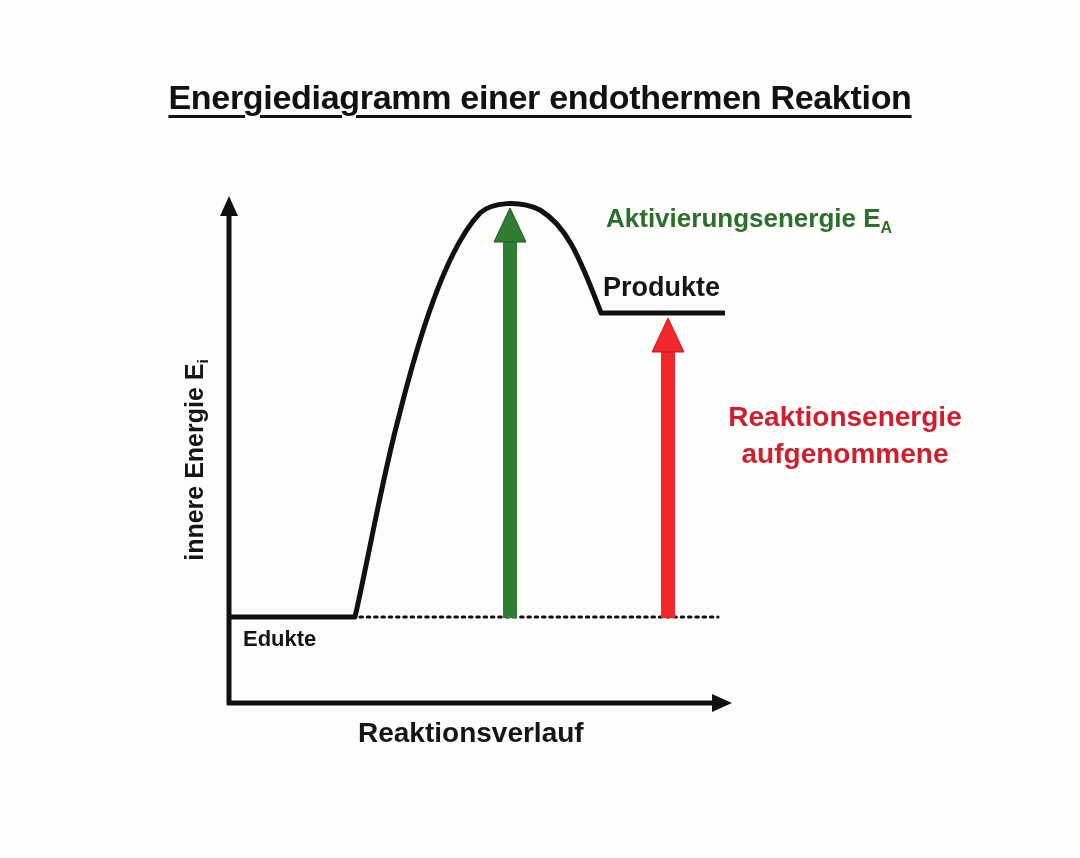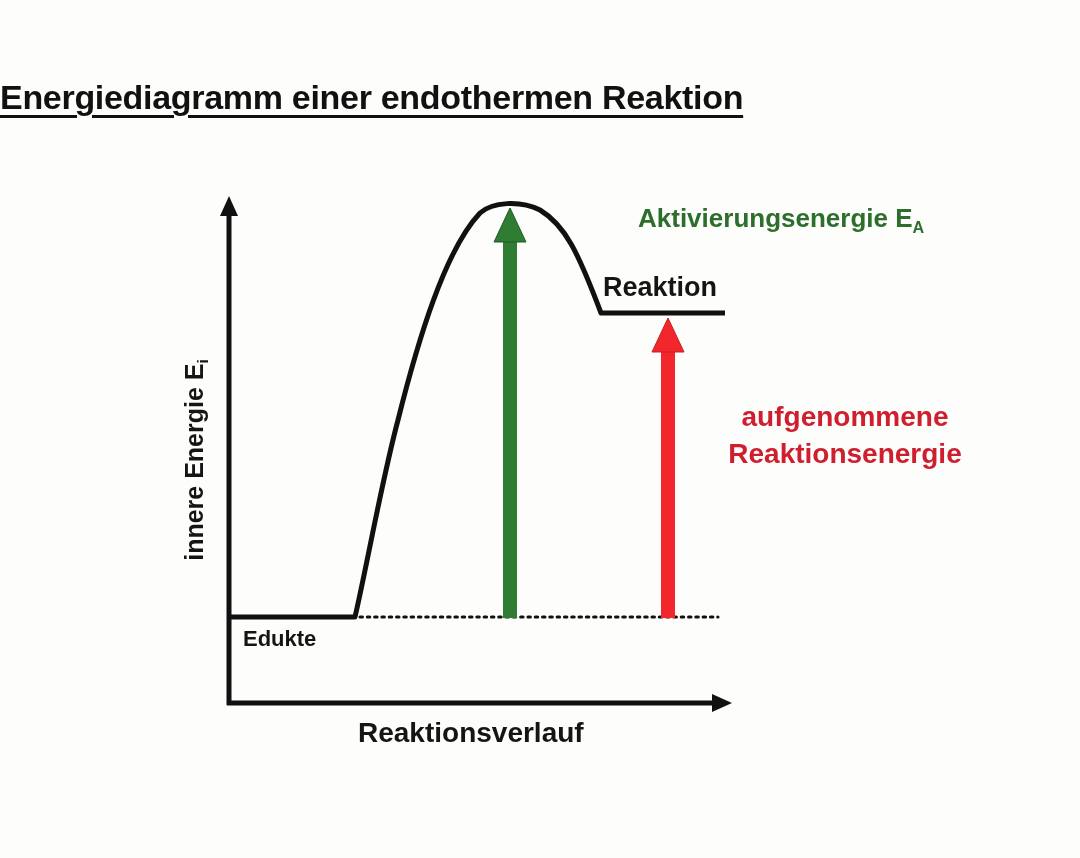--- a/index.html
+++ b/index.html
@@ -3,28 +3,28 @@
   <meta charset="utf-8">
   <style>
     html, body { margin: 0; padding: 0; }
     body {
       width: 1080px; height: 858px; background: #fdfdfb;
       position: relative; overflow: hidden;
       font-family: "Liberation Sans", "DejaVu Sans", sans-serif;
     }
     .title {
       position: absolute; left: 0; width: 1080px; top: 78px;
-      text-align: left; font-weight: bold; font-size: 34px;
+      text-align: center; font-weight: bold; font-size: 34px;
       color: #111; text-decoration: underline; text-decoration-thickness: 3px;
       text-underline-offset: 6px; letter-spacing: -0.3px;
     }
     svg.diagram { position: absolute; left: 0; top: 0; }
     .lbl { position: absolute; font-weight: bold; white-space: nowrap; }
     .black { color: #151515; }
-    .green { color: #2c6e2c; margin-left: 32px; }
+    .green { color: #2c6e2c; }
     .ylabel {
       position: absolute; left: 194px; top: 460px;
       transform: translate(-50%, -50%) rotate(-90deg);
       font-weight: bold; font-size: 25px; color: #151515; white-space: nowrap;
     }
     .sub { font-size: 0.62em; position: relative; top: 0.35em; }
     .red-block {
       position: absolute; left: 700px; width: 290px; top: 398px;
       text-align: center; font-weight: bold; font-size: 28px; line-height: 37px;
       color: #cf1f2e;
@@ -67,22 +67,22 @@
 </svg>
 
 <div class="ylabel">
   <span>innere Energie E</span><span class="sub">i</span>
 </div>
 
 <div class="lbl black" style="left:358px; top:717px; font-size:28px;">Reaktionsverlauf</div>
 
 <div class="lbl black" style="left:243px; top:626px; font-size:22px;">Edukte</div>
 
-<div class="lbl black" style="left:603px; top:272px; font-size:27px;">Reaktion</div>
+<div class="lbl black" style="left:603px; top:272px; font-size:27px;">Produkte</div>
 
 <div class="lbl green" style="left:606px; top:203px; font-size:26px;">
   <span>Aktivierungsenergie E</span><span class="sub">A</span>
 </div>
 
 <div class="red-block">
+  <div>Reaktionsenergie</div>
   <div>aufgenommene</div>
-  <div>Reaktionsenergie</div>
 </div>
 
 </body></html>

